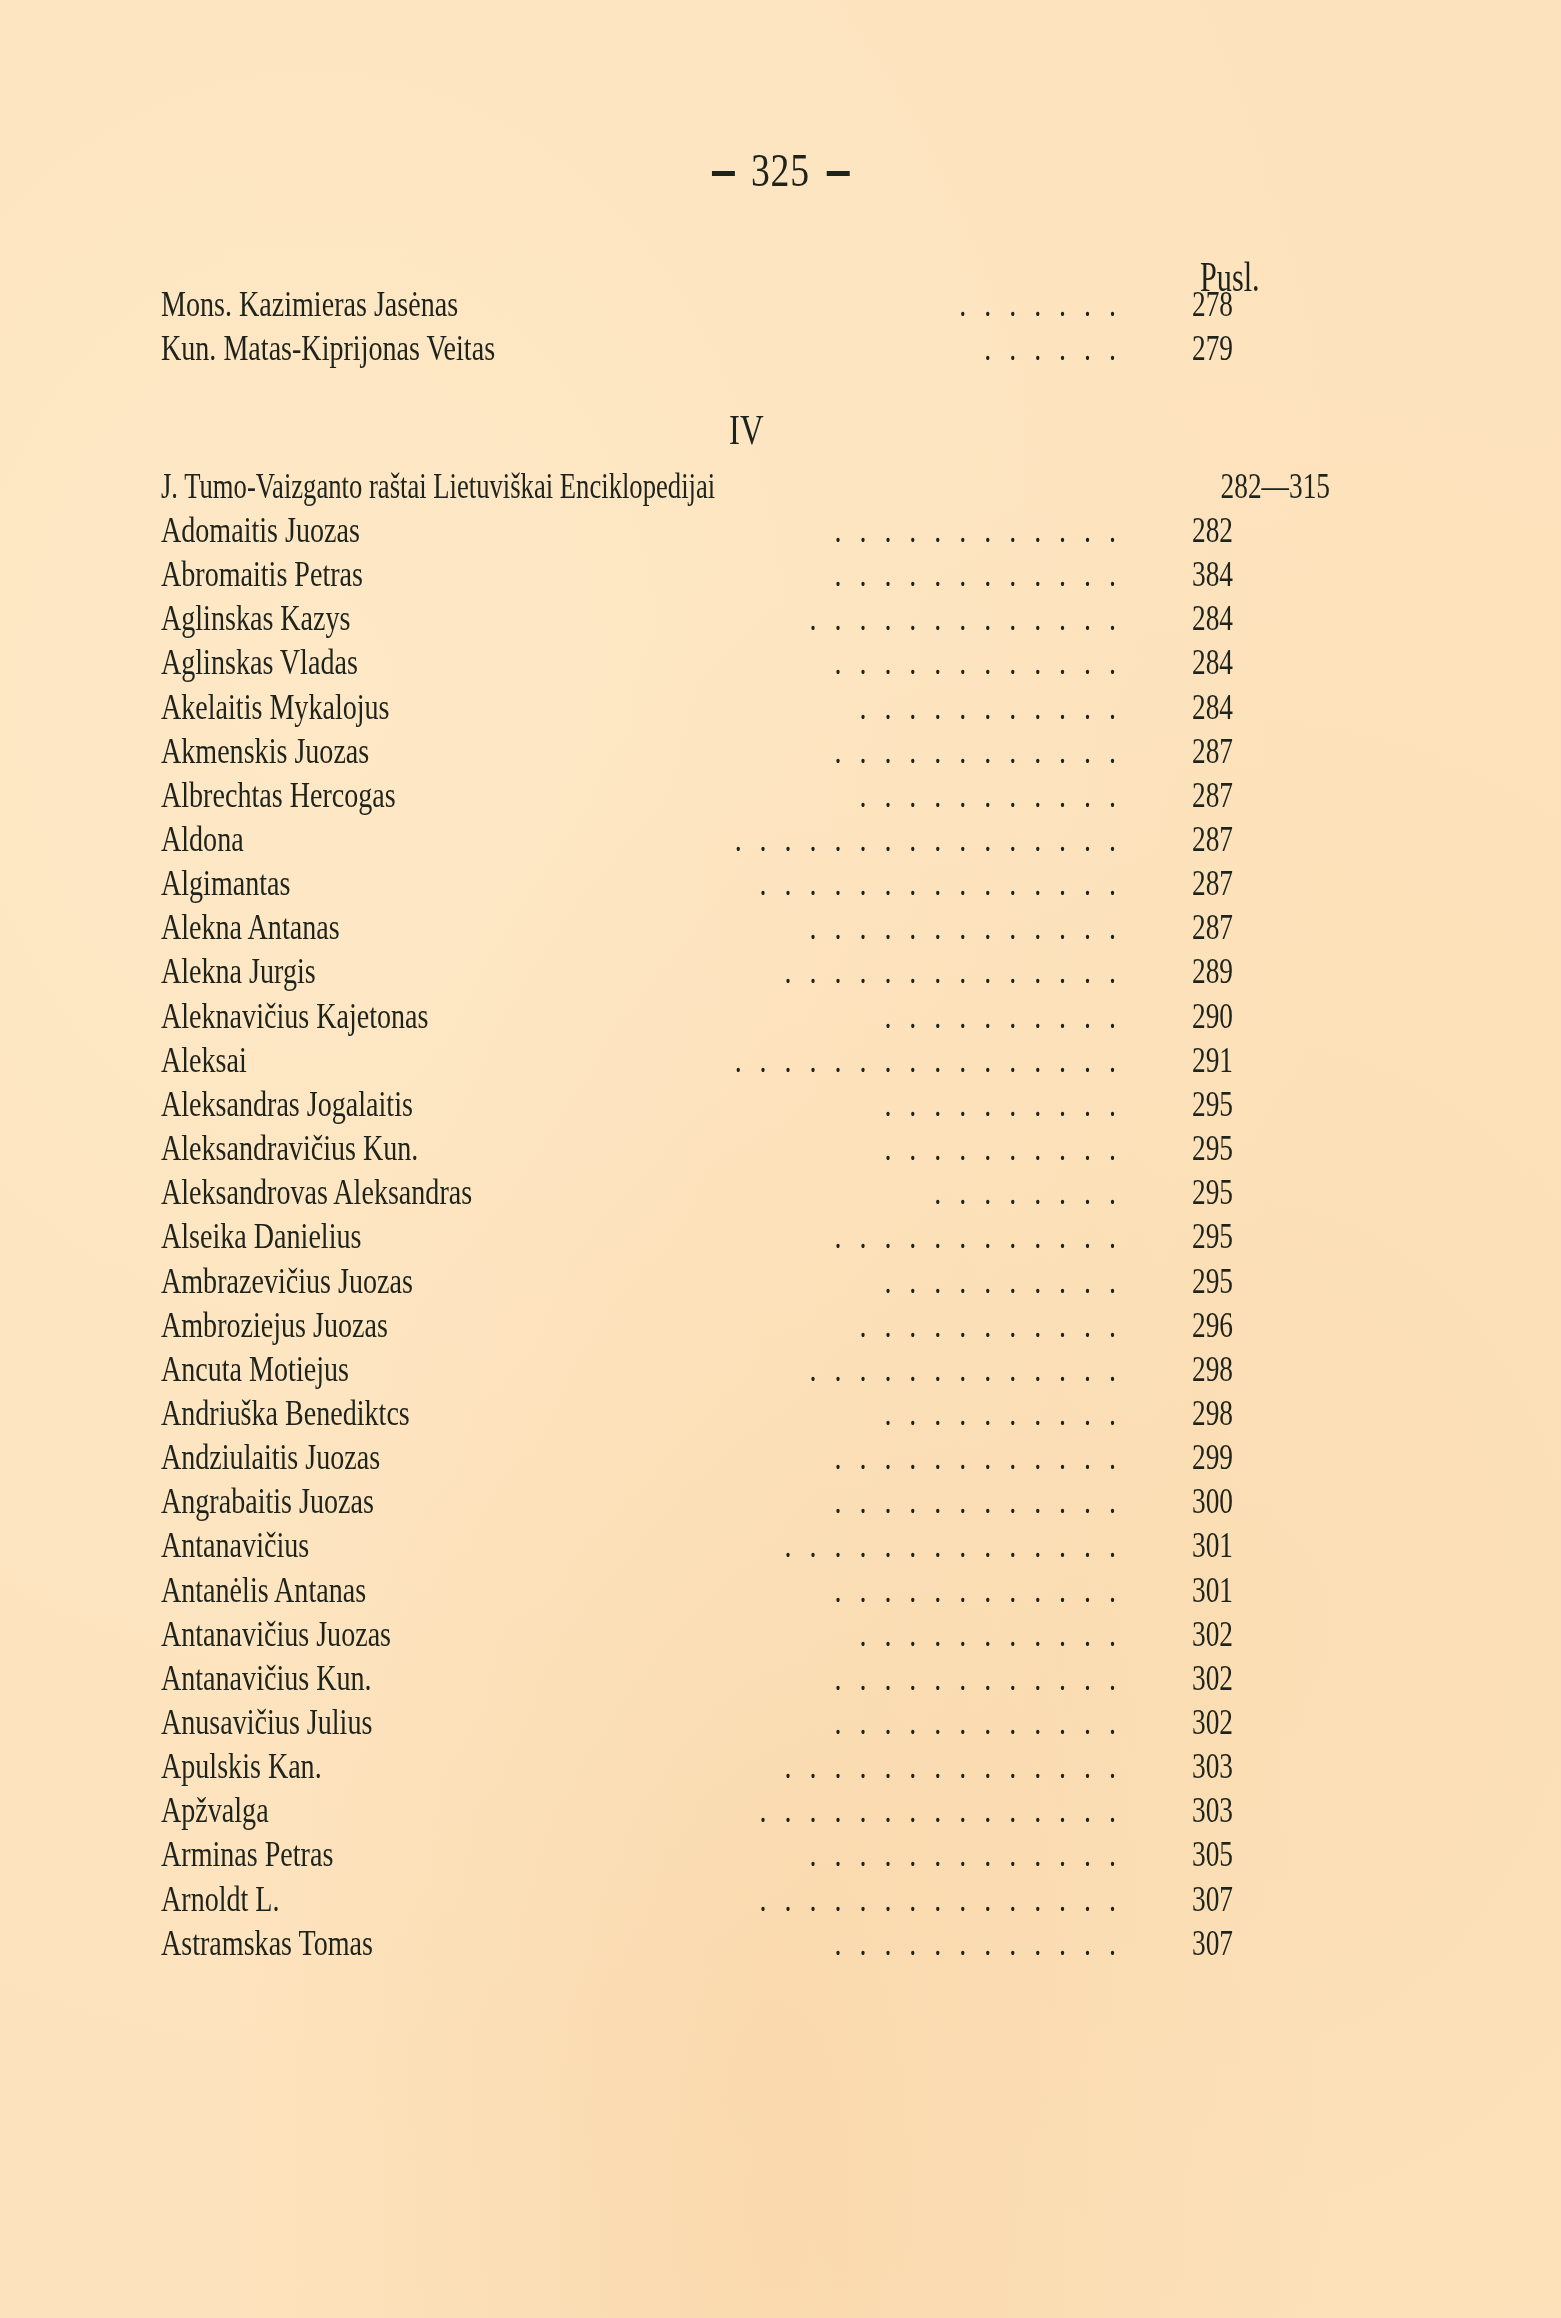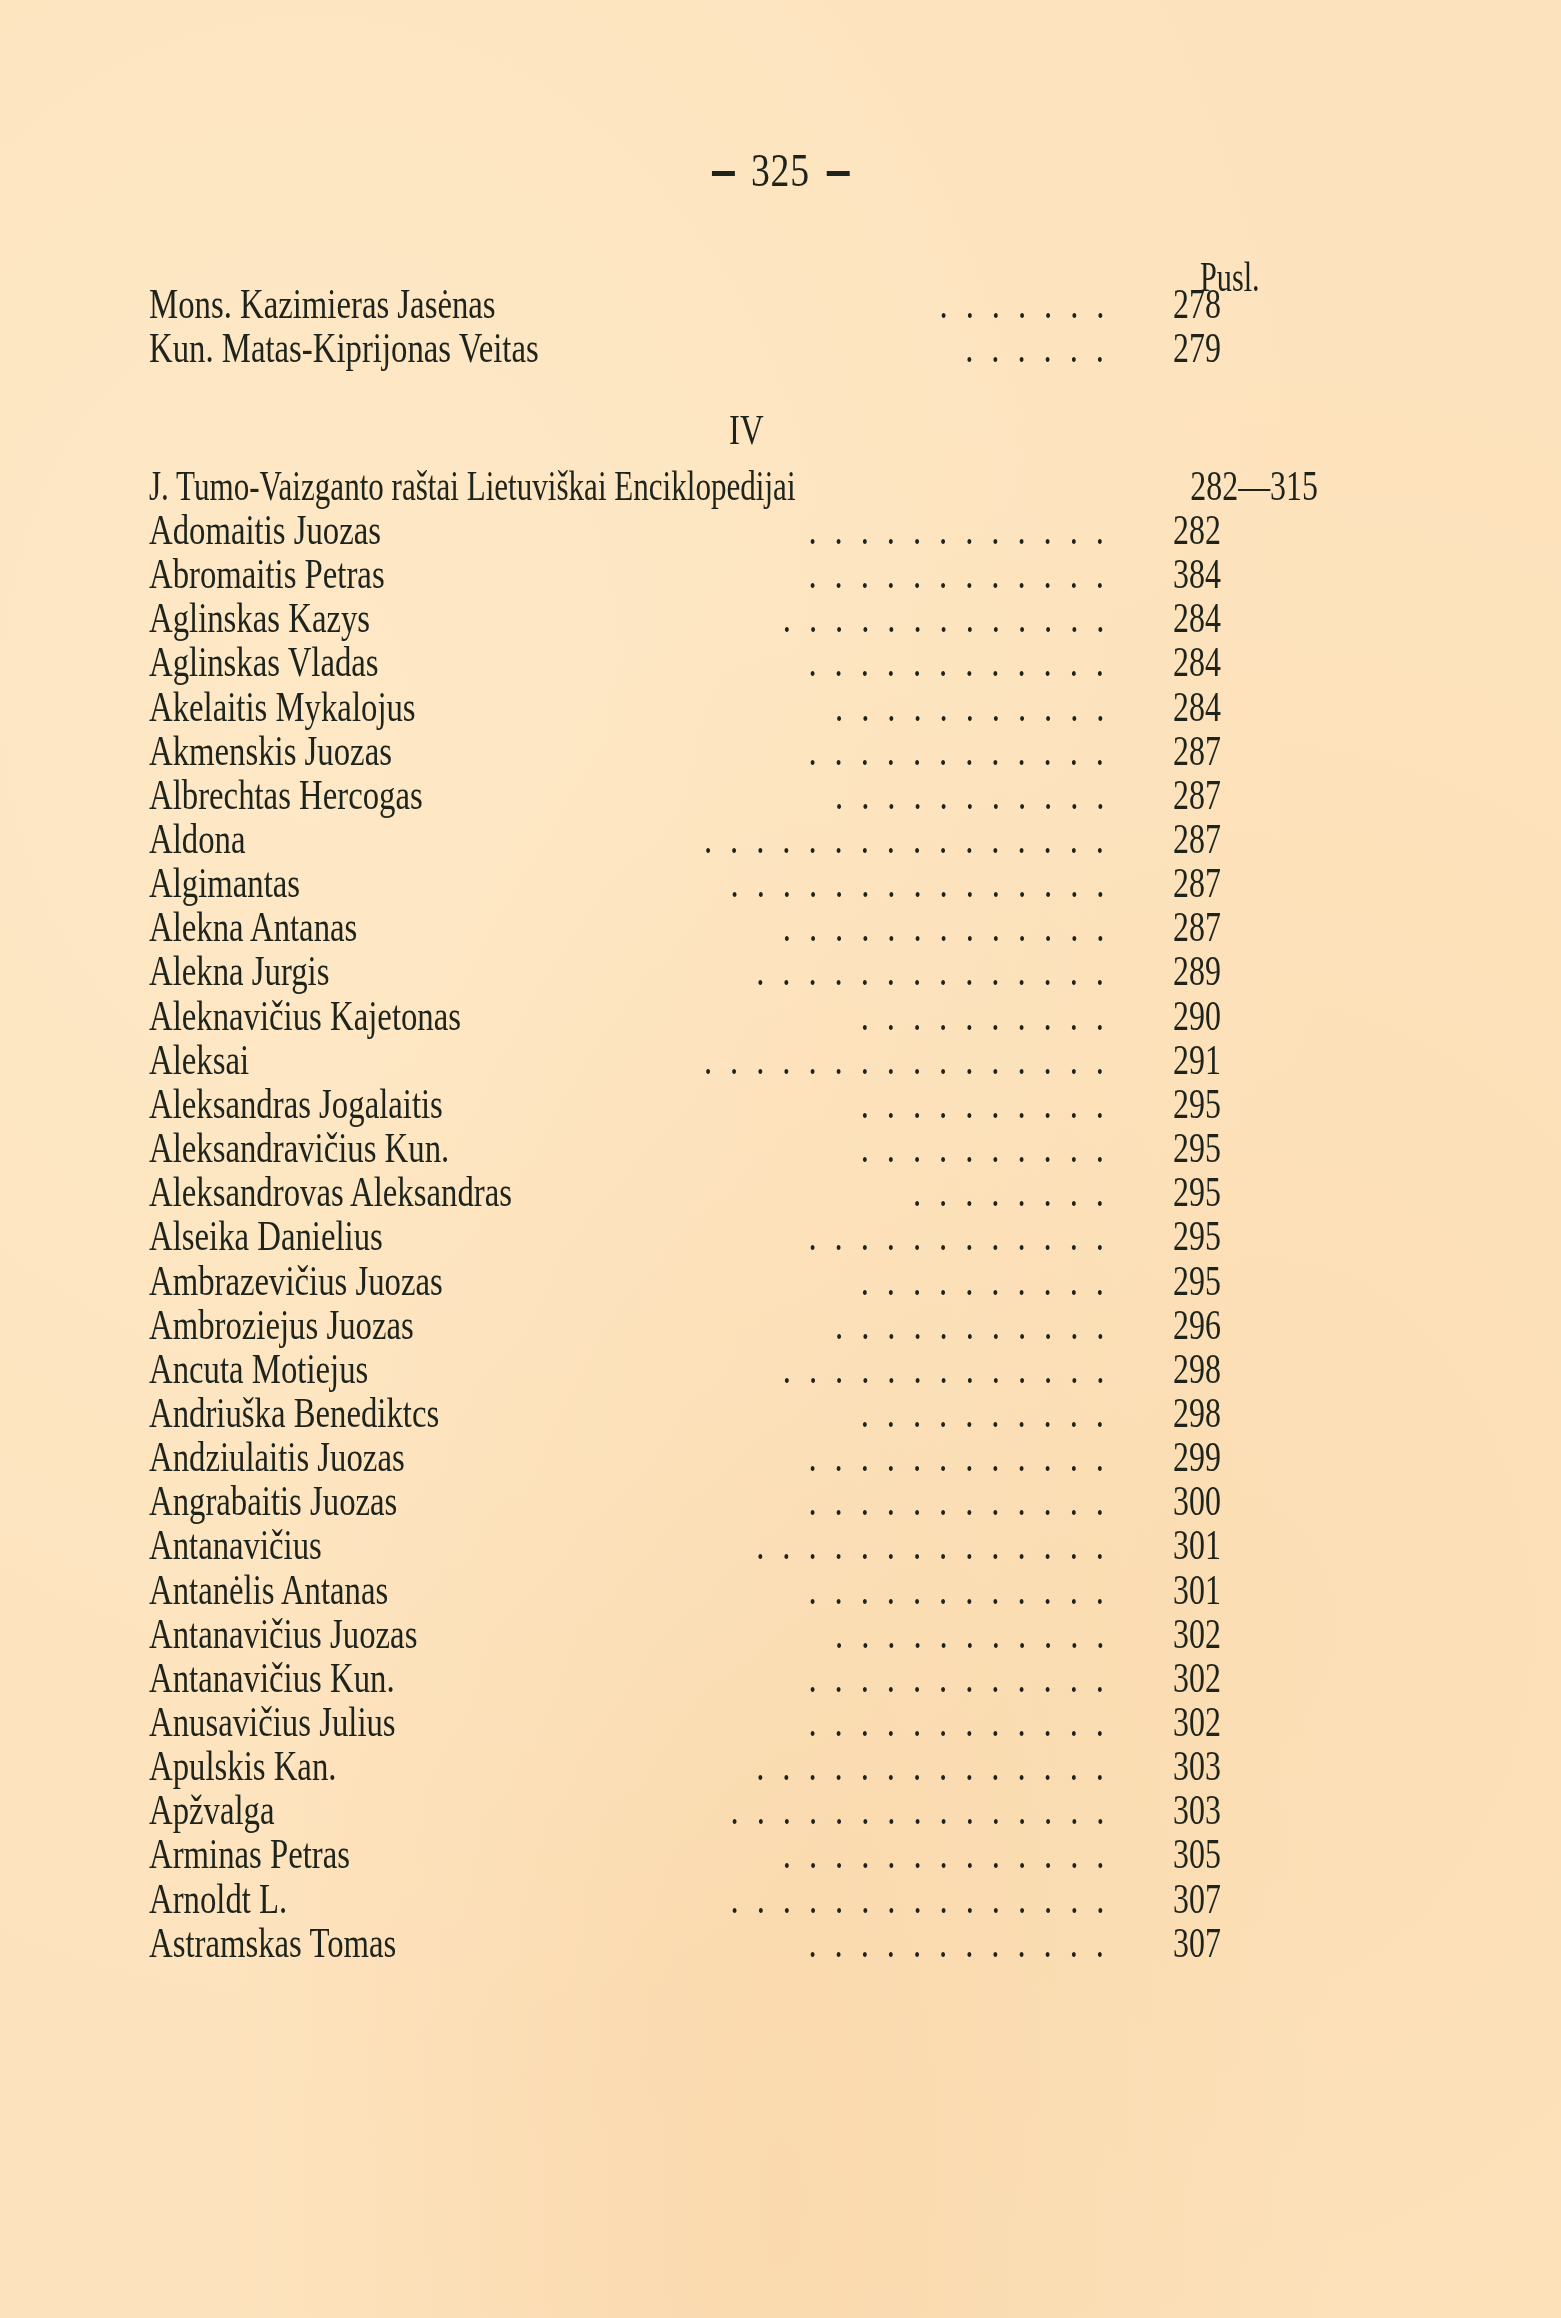--- a/index.html
+++ b/index.html
@@ -63,24 +63,24 @@
       transform-origin: 0 0;
     }
     .entries {
       position: absolute;
       left: 149px;
       top: 0;
       width: 1072px;
     }
     .entry {
       position: absolute;
-      left: 0;
+      left: 12px;
       width: 1072px;
       height: 44px;
-      font-size: 42px;
+      font-size: 36px;
       line-height: 44px;
       white-space: nowrap;
     }
     .entry .name {
       position: absolute;
       left: 0;
       top: 0;
       transform: scaleX(0.78);
       transform-origin: 0 0;
     }

